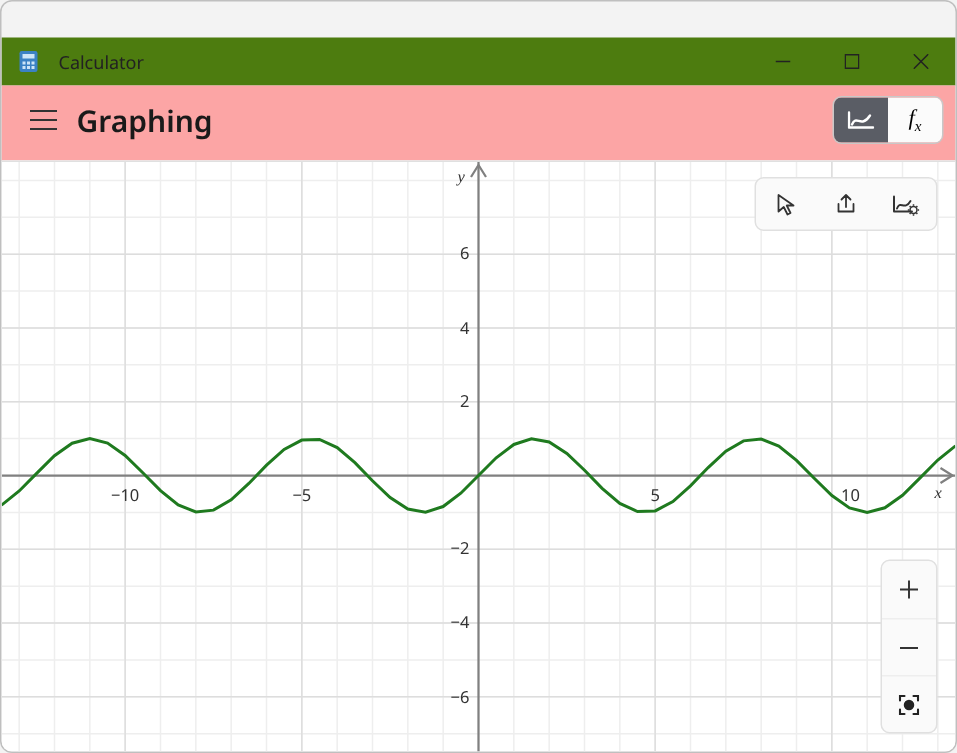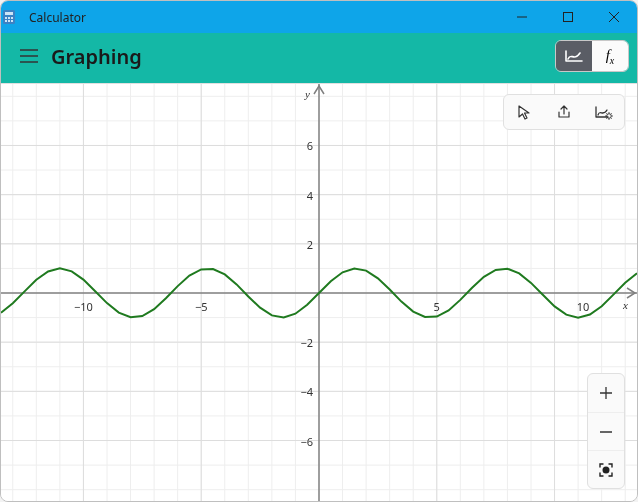--- a/index.html
+++ b/index.html
@@ -14,21 +14,23 @@
     overflow: hidden;
     display: flex;
     flex-direction: column;
   }
 
   
   .titlebar {
     height: 32px;
     display: flex;
     align-items: center;
-    background: #0ea5e9;
+    padding-left: 10px;
+    background: #4d7c0f;
+    margin-top: 24px;
   }
   .titlebar .app-icon {
     width: 16px; height: 16px;
     margin-right: 12px;
     display: inline-flex; align-items: center; justify-content: center;
   }
   .titlebar .title {
     font-size: 12px;
     color: #222;
   }
@@ -46,21 +48,21 @@
     color: #222;
   }
   .win-btn svg { stroke: #222; }
 
   
   .header {
     height: 50px;
     display: flex;
     align-items: center;
     padding: 0 8px 4px 8px;
-    background: #14b8a6;
+    background: #fca5a5;
   }
   .menu-btn {
     width: 40px; height: 40px;
     display: flex; align-items: center; justify-content: center;
     border-radius: 4px;
   }
   .menu-btn svg line { stroke: #333; stroke-width: 1.4; }
   .mode-title {
     font-size: 20px;
     font-weight: 600;
@@ -318,21 +320,21 @@
     <div class="zoom-btn">
       <svg width="16" height="16" viewBox="0 0 16 16">
           <circle cx="8" cy="8" r="3.5" fill="#222"></circle>
           <path d="M2 5 v-3 h3 M14 5 v-3 h-3 M2 11 v3 h3 M14 11 v3 h-3" fill="none" stroke="#222" stroke-width="1.4" stroke-linecap="round"></path>
         </svg>
     </div>
   </div>
 <div class="tick-label" style="left: 82.4444px; top: 215px;">−10</div>
     <div class="tick-label" style="left: 200.222px; top: 215px;">−5</div>
     <div class="tick-label" style="left: 435.778px; top: 215px;">5</div>
-    <div class="tick-label" style="left: 582px; top: 215px;">10</div>
+    <div class="tick-label" style="left: 566px; top: 215px;">10</div>
     <div class="tick-label-y" style="left: 312px; top: 356.529px;">−6</div>
     <div class="tick-label-y" style="left: 312px; top: 307.353px;">−4</div>
     <div class="tick-label-y" style="left: 312px; top: 258.176px;">−2</div>
     <div class="tick-label-y" style="left: 312px; top: 159.824px;">2</div>
     <div class="tick-label-y" style="left: 312px; top: 110.647px;">4</div>
     <div class="tick-label-y" style="left: 312px; top: 61.4706px;">6</div>
     <div class="axis-label" style="left: 304px; top: 4px;">y</div>
     <div class="axis-label" style="left: 622px; top: 215px;">x</div>
   </div>
 

